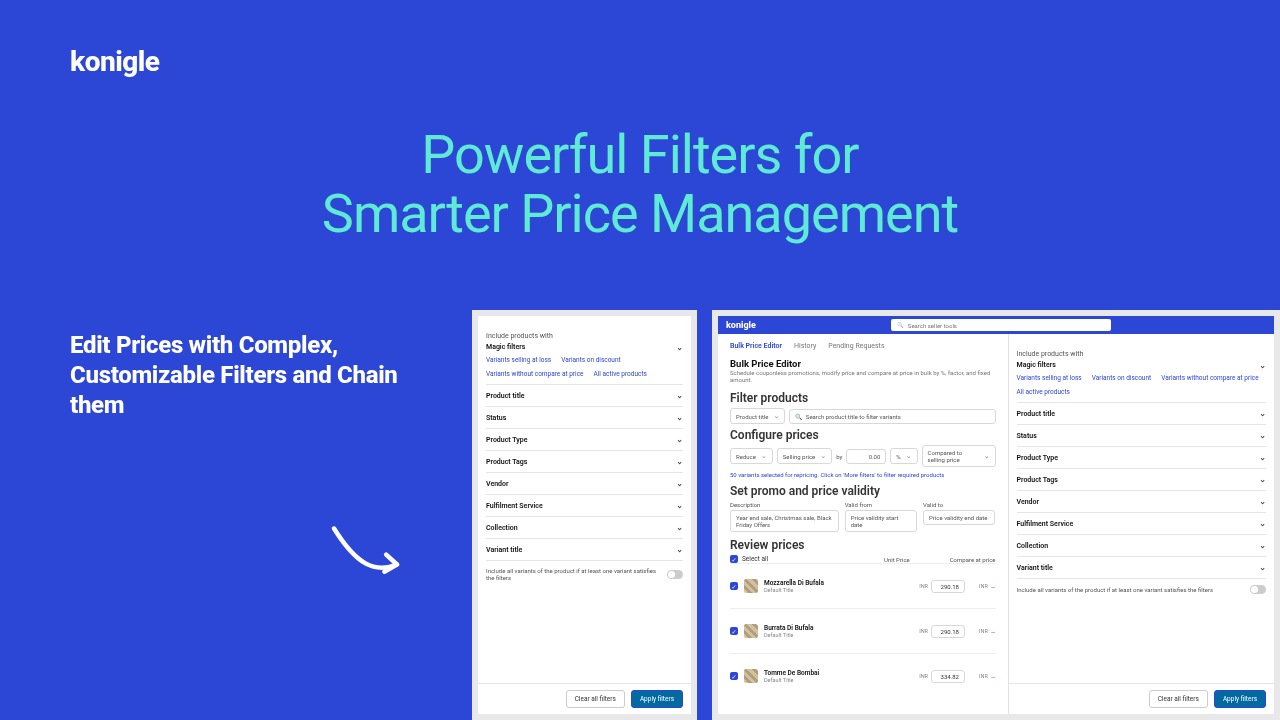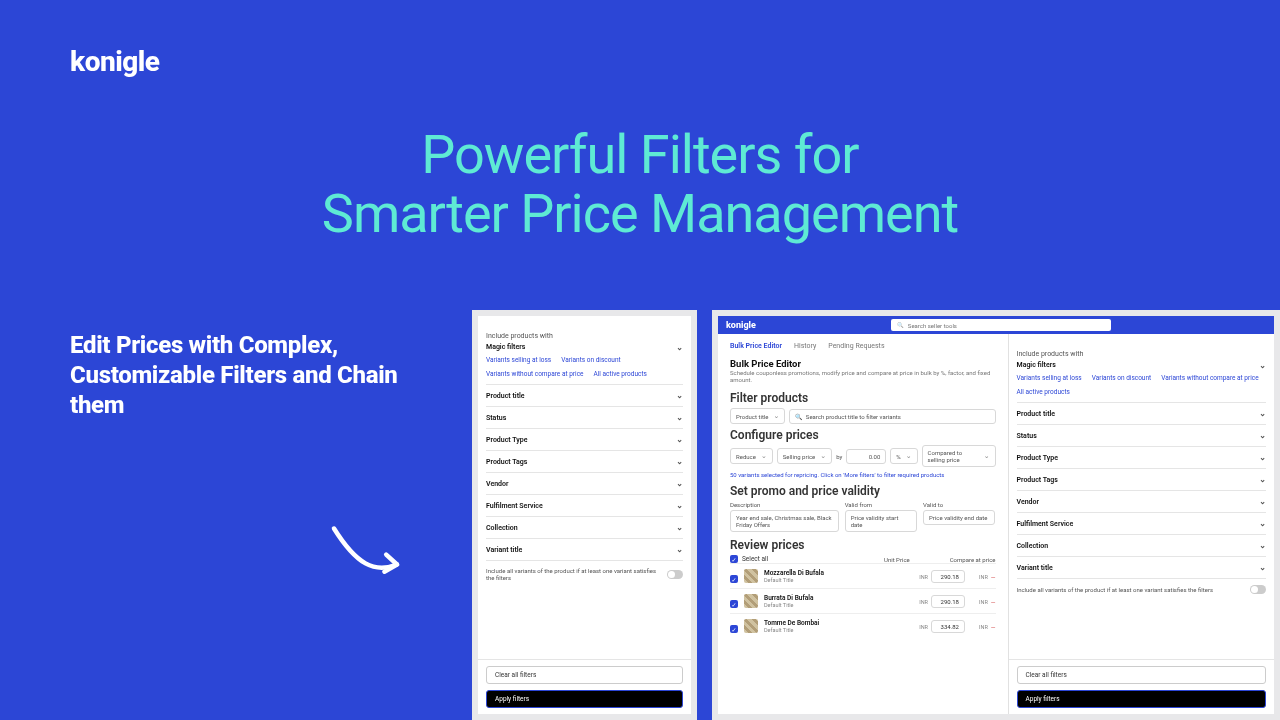--- a/index.html
+++ b/index.html
@@ -22,23 +22,23 @@
   .filters-card .hdr { color: #555; margin-bottom: 3px; }
   .mf { font-weight: 600; color: #111; margin-bottom: 4px; display: flex; justify-content: space-between; }
   .mf .chev::after { content: "⌄"; font-size: 8px; color: #555; }
   .links { display: flex; flex-wrap: wrap; gap: 6px 10px; margin-bottom: 6px; }
   .links span { color: #2c46d6; font-size: 6.5px; white-space: nowrap; }
   .frow { display: flex; justify-content: space-between; align-items: center; border-top: 1px solid #e5e5e5; padding: 6px 0; font-weight: 600; color: #111; }
   .frow .chev::after { content: "⌄"; font-size: 8px; color: #555; }
   .note-row { border-top: 1px solid #e5e5e5; padding: 6px 0 4px 0; font-size: 6px; color: #555; display: flex; gap: 6px; align-items: center; }
   .toggle { width: 16px; height: 9px; border-radius: 5px; background: #ccc; position: relative; flex-shrink: 0; }
   .toggle::after { content: ""; position: absolute; width: 7px; height: 7px; background: #fff; border-radius: 50%; top: 1px; left: 1px; }
-  .filters-foot { border-top: 1px solid #e5e5e5; padding: 6px 8px; display: flex; justify-content: flex-end; gap: 6px; flex-direction: column; }
+  .filters-foot { border-top: 1px solid #e5e5e5; padding: 6px 8px; display: flex; justify-content: flex-end; gap: 6px; }
   .btn { font-size: 6.5px; padding: 4px 8px; border-radius: 3px; border: 1px solid #ccc; background: #fff; color: #333; }
-  .btn.primary { background: #000000; border-color: #2c46d6; color: #fff; }
+  .btn.primary { background: #0369a1; border-color: #2c46d6; color: #fff; }
 
   
   .app { background: #fff; flex: 1; display: flex; flex-direction: column; font-size: 7px; color: #333; overflow: hidden; }
   .app-bar { background: #2c46d6; display: flex; align-items: center; padding: 3px 8px; gap: 20px; }
   .app-bar .alogo { color: #fff; font-weight: 800; font-size: 9px; }
   .app-bar .search { flex: 1; max-width: 220px; margin: 0 auto; background: #fff; border-radius: 2px; font-size: 6px; padding: 2.5px 6px; color: #777; display: flex; gap: 4px; align-items: center; }
   .app-bar .search::before { content: "🔍"; font-size: 5.5px; opacity: .6; }
   .app-body { display: flex; flex: 1; overflow: hidden; }
   .app-main { flex: 1; padding: 8px 12px; overflow: hidden; }
   .tabs { display: flex; gap: 12px; font-size: 7px; margin-bottom: 8px; }
@@ -51,21 +51,21 @@
   .fld { border: 1px solid #d8d8d8; border-radius: 3px; background: #fff; font-size: 6px; padding: 3px 5px; color: #555; display: flex; align-items: center; gap: 3px; }
   .fld.sel::after { content: "⌄"; margin-left: 2px; font-size: 7px; color: #888; }
   .fld.grow { flex: 1; }
   .info { color: #2c46d6; font-size: 6px; margin-top: 4px; margin-bottom: 6px; }
   .valid-row { display: flex; gap: 6px; margin-bottom: 6px; }
   .valid-col { flex: 1; display: flex; flex-direction: column; gap: 2px; }
   .valid-col .lbl { font-size: 6px; color: #555; }
 
   .review-head { display: flex; align-items: center; gap: 4px; margin-top: 2px; font-size: 6.5px; }
   .review-head .cols { margin-left: auto; display: flex; gap: 40px; color: #555; font-size: 6px; }
-  .prow { display: flex; align-items: flex-end; gap: 6px; border-top: 1px solid #eee; padding: 5px 0; }
+  .prow { display: flex; align-items: center; gap: 6px; border-top: 1px solid #eee; padding: 15px 0; }
   .chk { width: 8px; height: 8px; border-radius: 2px; background: #2c46d6; display: flex; align-items: center; justify-content: center; }
   .chk::after { content: "✓"; color: #fff; font-size: 6px; }
   .thumb { width: 14px; height: 14px; background: repeating-linear-gradient(45deg,#d0c2a0,#d0c2a0 3px,#b29e78 3px,#b29e78 6px); border-radius: 2px; }
   .pname { font-size: 6.5px; font-weight: 600; color: #111; }
   .psub { font-size: 5.5px; color: #888; }
   .pcell { display: flex; align-items: center; gap: 3px; font-size: 6px; }
   .pcell .cur { color: #888; font-size: 5.5px; }
   .pcell .amt { border: 1px solid #d8d8d8; border-radius: 3px; padding: 2px 5px; min-width: 34px; text-align: right; }
   .pcell .dash { color: #c33; }
   .pcell-wrap { margin-left: auto; display: flex; gap: 14px; }

